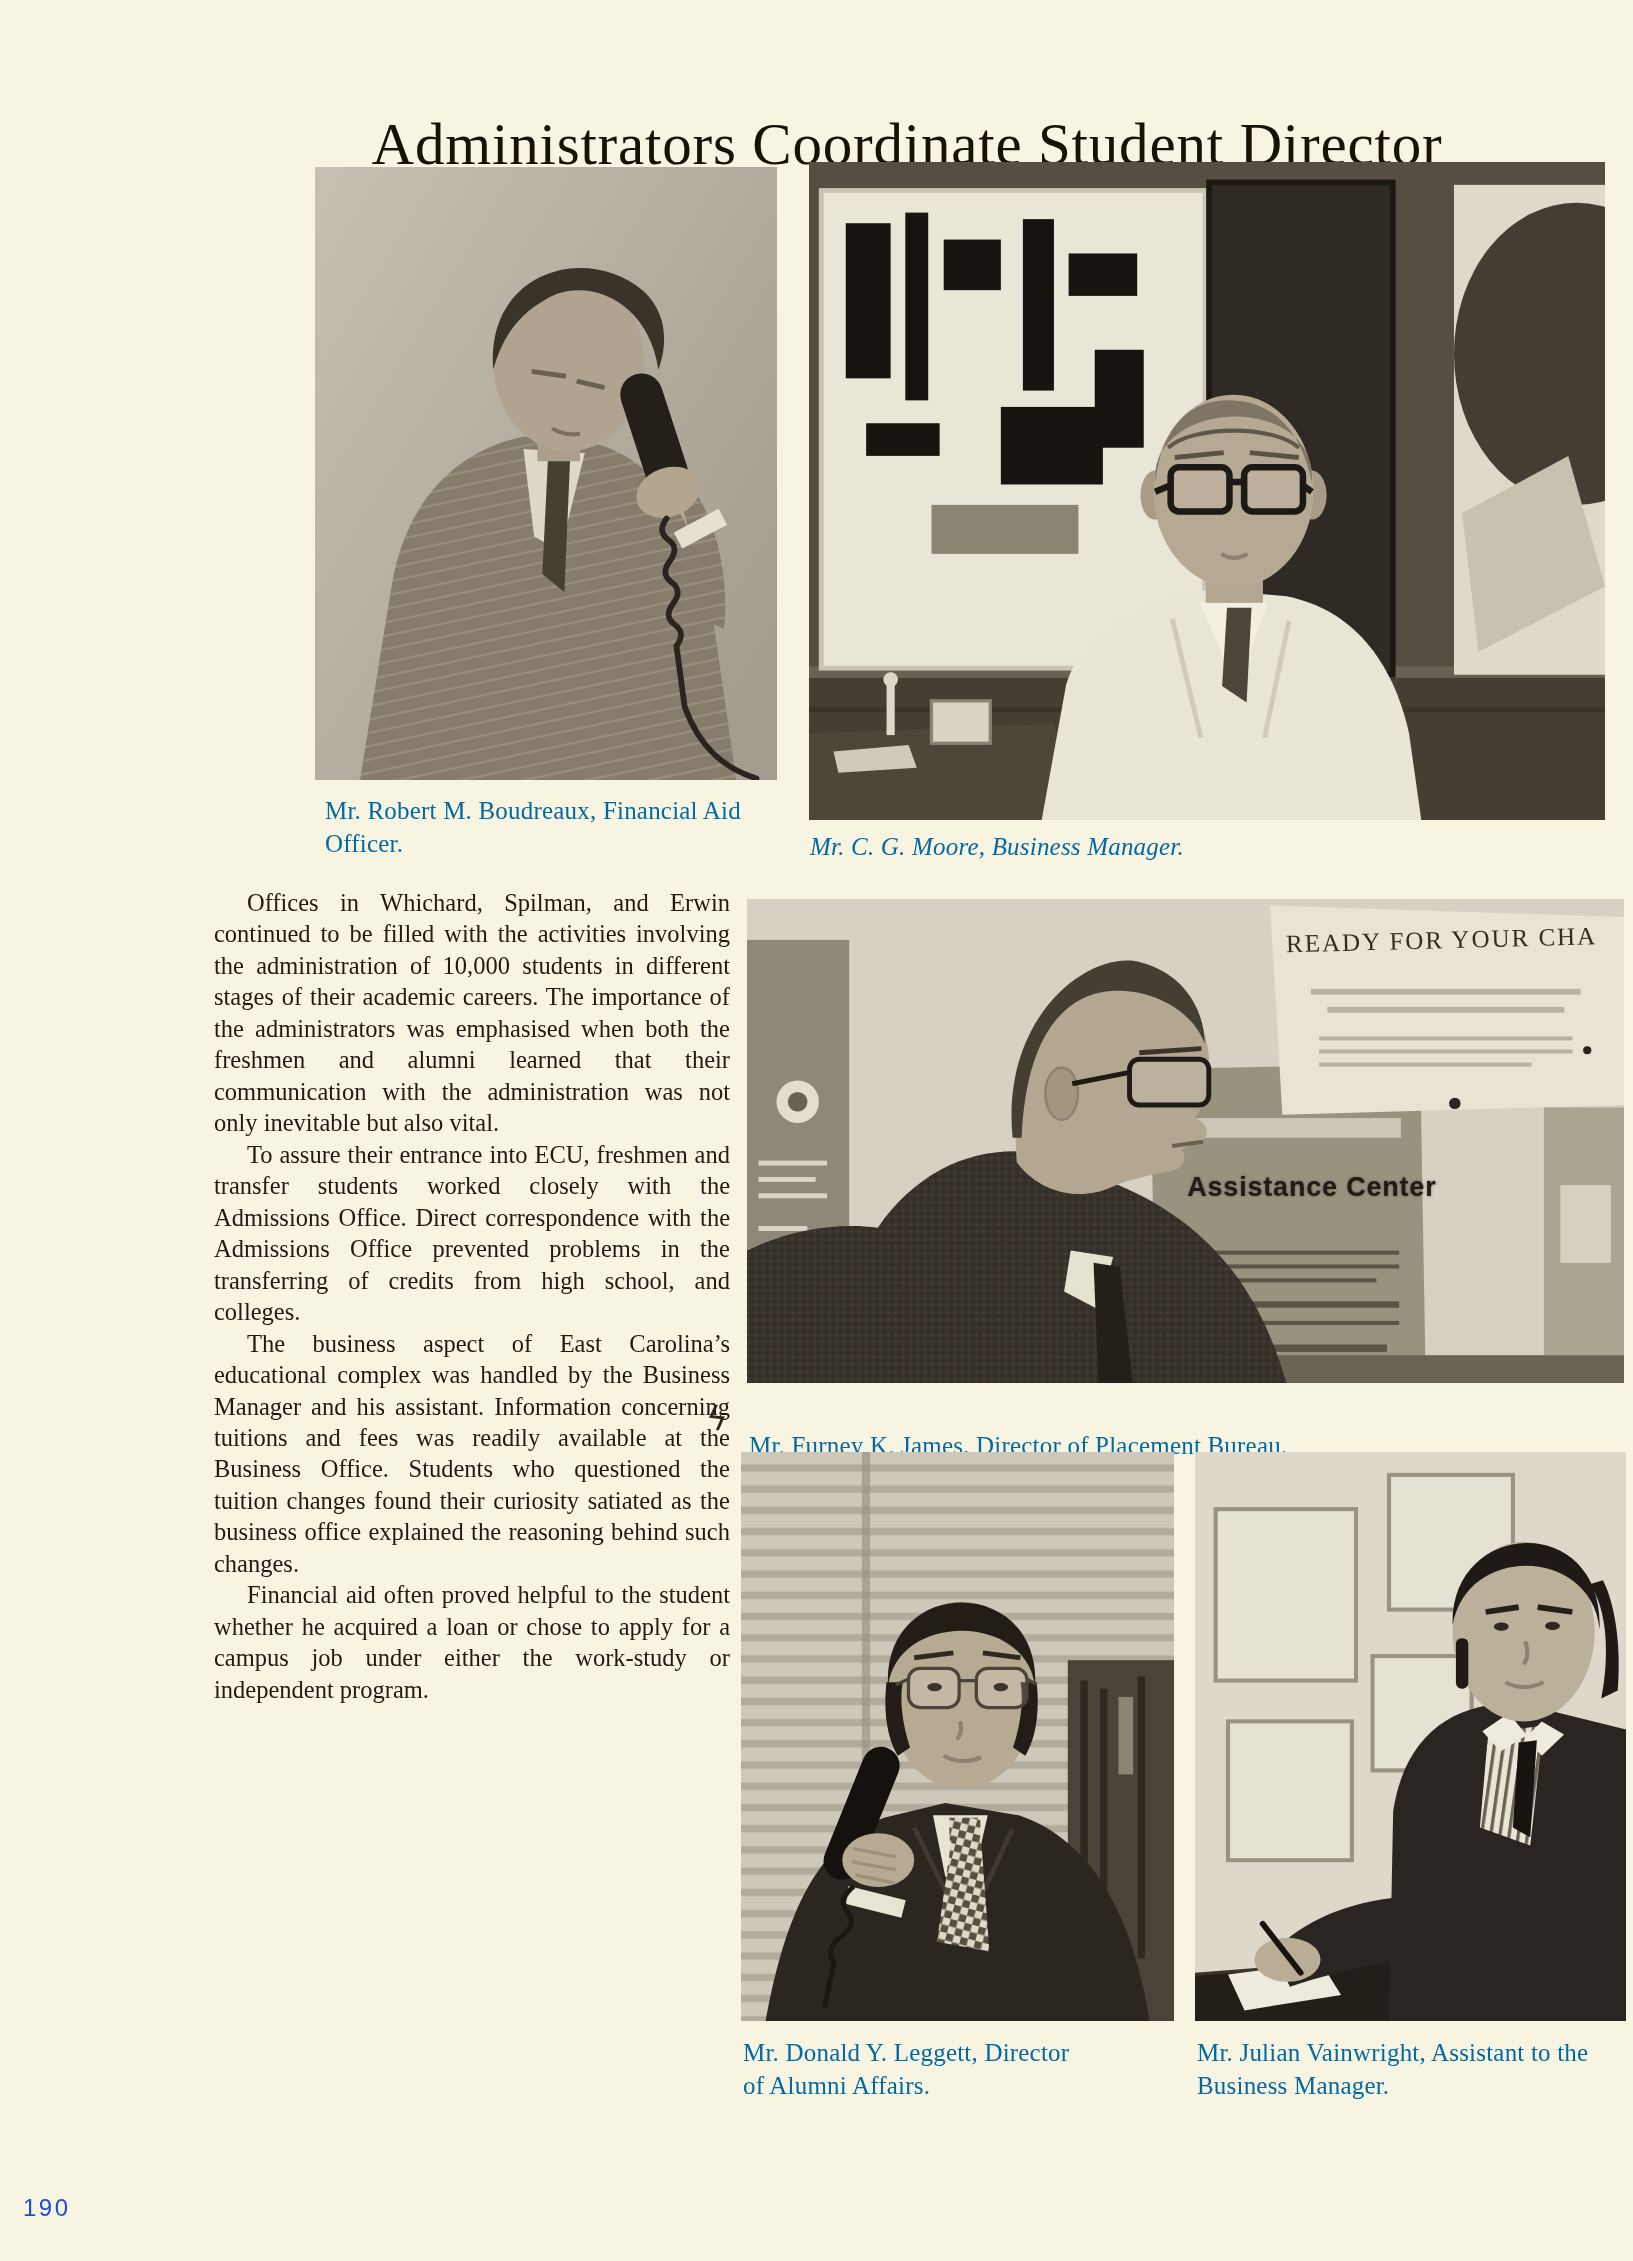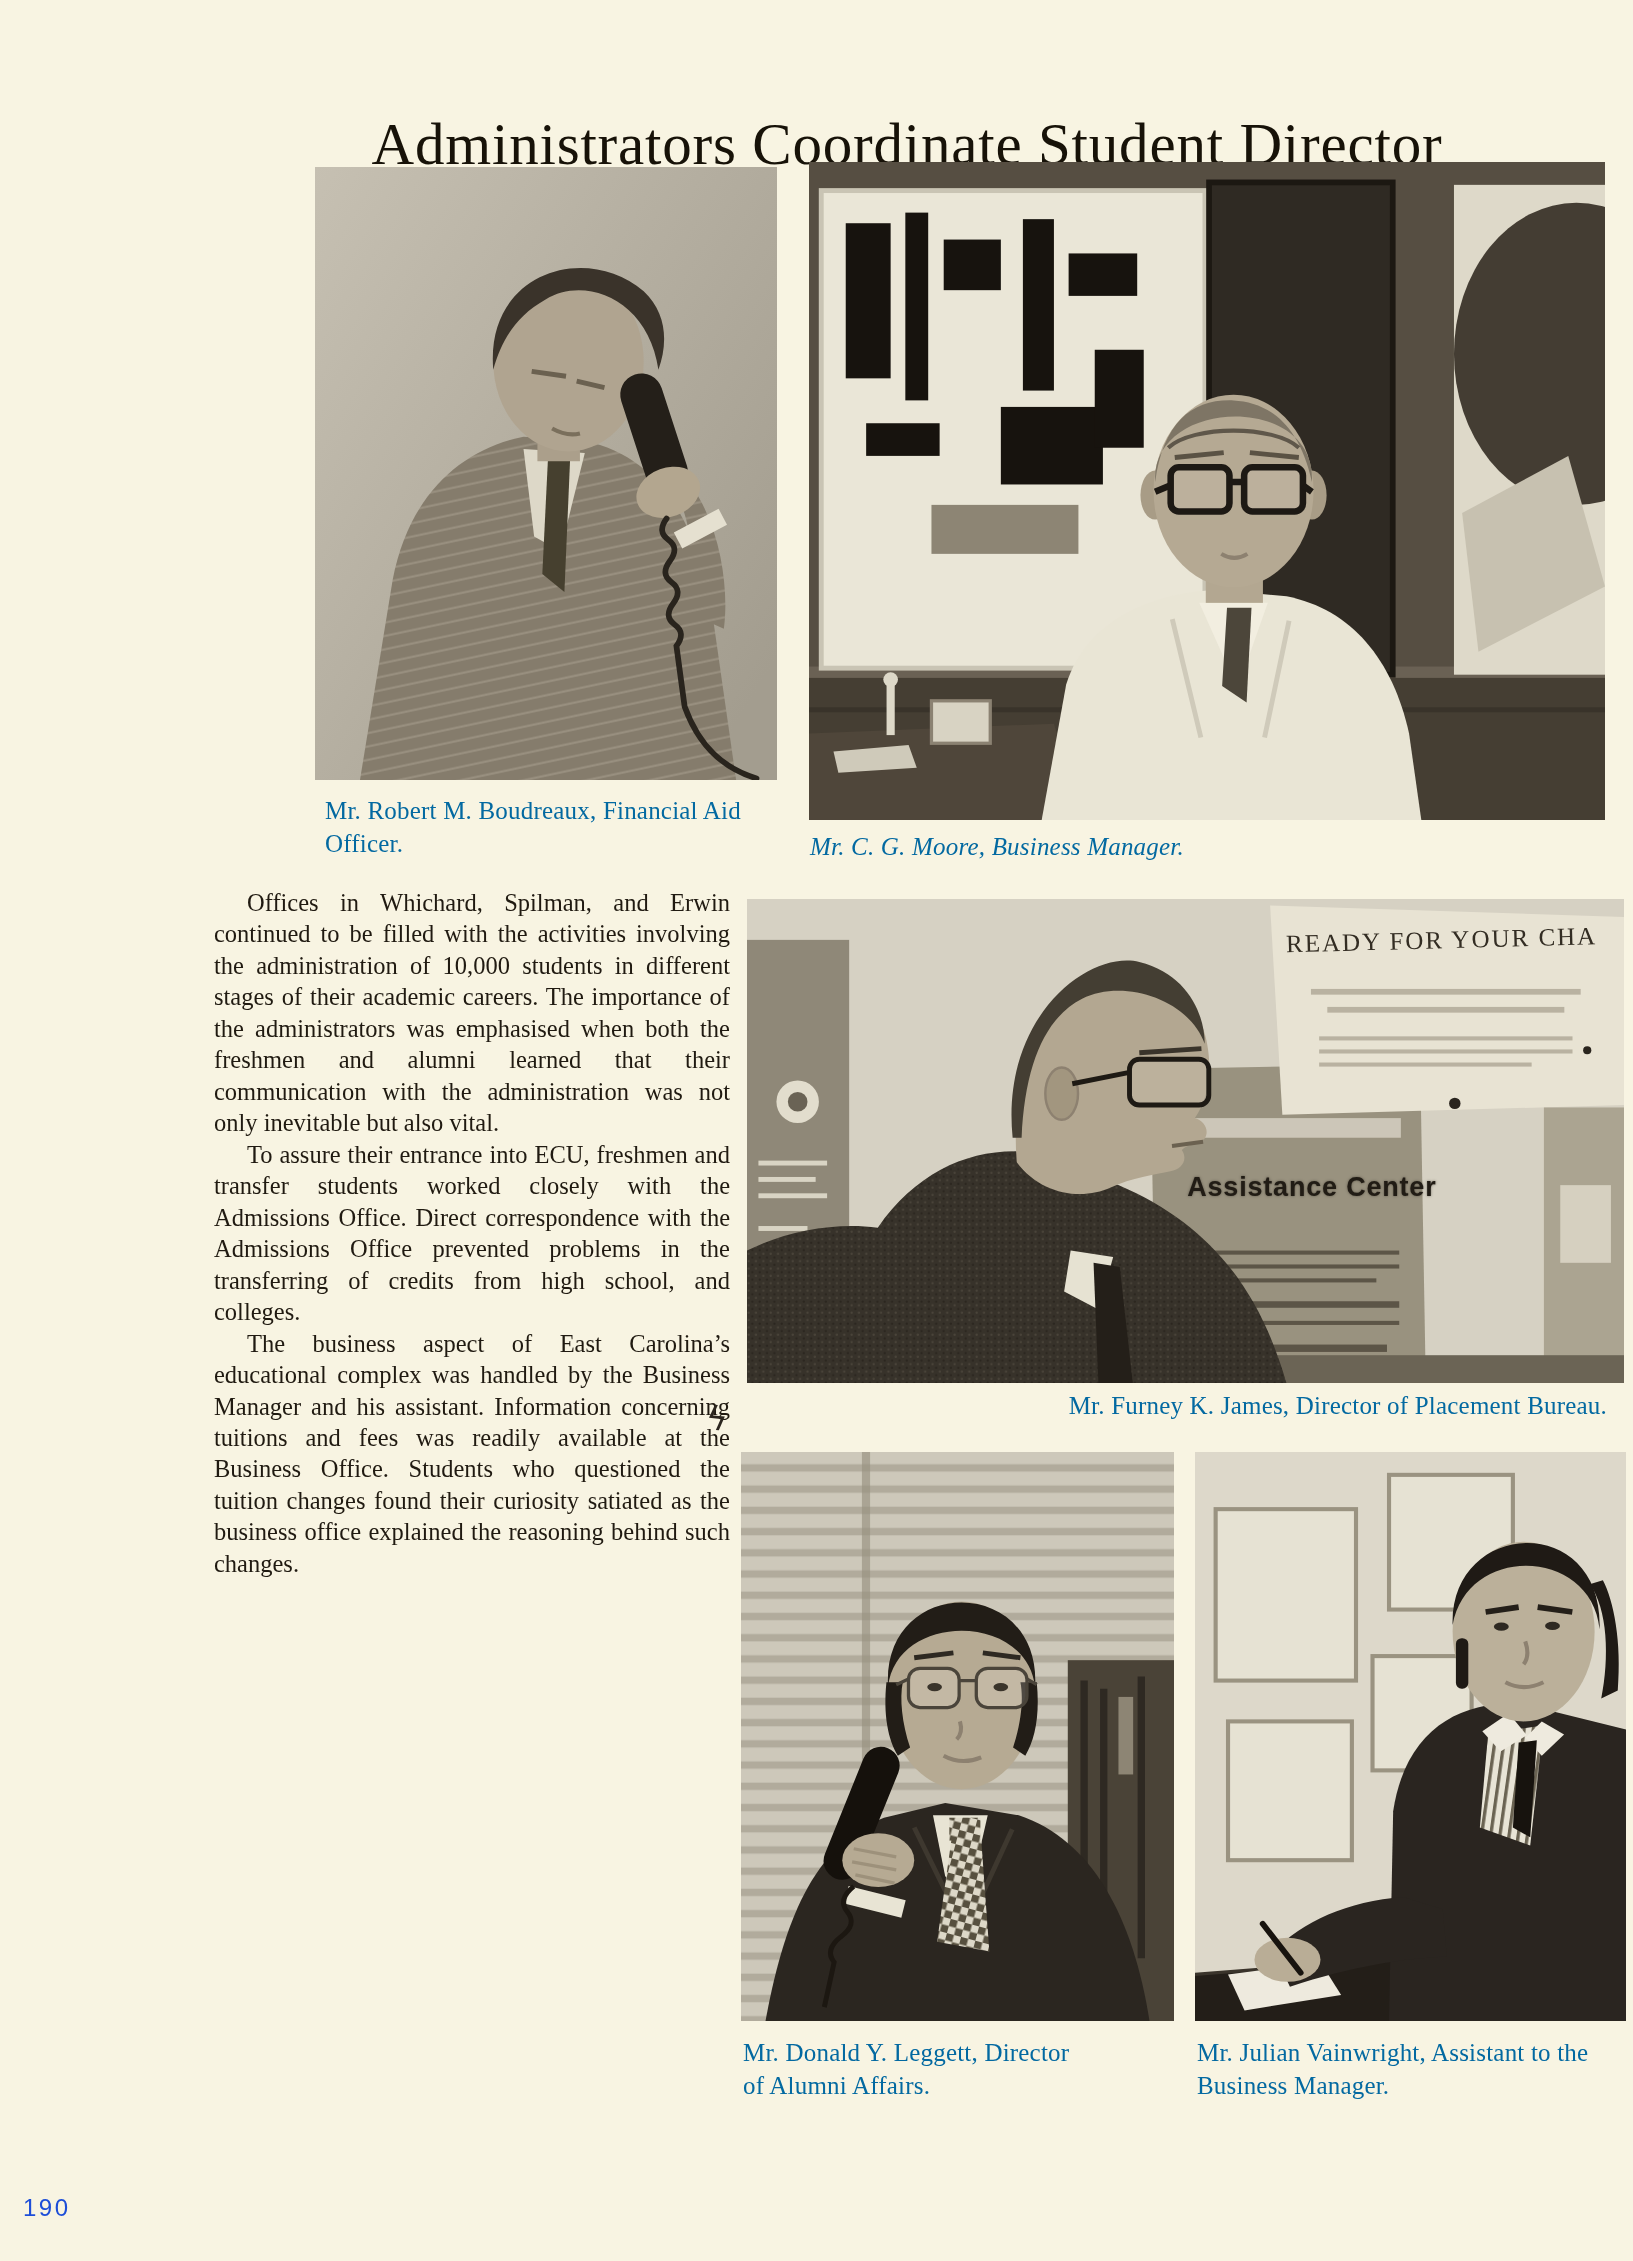--- a/index.html
+++ b/index.html
@@ -111,20 +111,21 @@
       <path d="M448,362 l60,-6 M540,356 l60,6" stroke="#5a5244" stroke-width="6" fill="none"></path>
       <path d="M505,480 q16,10 32,0" stroke="#8d8170" stroke-width="5" fill="none"></path>
     </svg>
   </figure>
   <div class="caption" style="left:810px;top:830px;width:735px;font-style:italic;">Mr. C. G. Moore, Business Manager.</div>
 
   <div class="body-text">
     <p>Offices in Whichard, Spilman, and Erwin continued to be filled with the activities involving the administration of 10,000 students in different stages of their academic careers. The importance of the administrators was emphasised when both the freshmen and alumni learned that their communication with the administration was not only inevitable but also vital.</p>
     <p>To assure their entrance into ECU, freshmen and transfer students worked closely with the Admissions Office. Direct correspondence with the Admissions Office prevented problems in the transferring of credits from high school, and colleges.</p>
     <p>The business aspect of East Carolina’s educational complex was handled by the Business Manager and his assistant. Information concerning tuitions and fees was readily available at the Business Office. Students who questioned the tuition changes found their curiosity satiated as the business office explained the reasoning behind such changes.</p>
+    <p>Financial aid often proved helpful to the student whether he acquired a loan or chose to apply for a campus job under either the work-study or independent program.</p>
   </div>
 
   <span class="stray">ϟ</span>
 
   <figure class="photo" style="left:747px;top:899px;width:877px;height:484px;">
     <svg viewBox="0 0 1073 592" preserveAspectRatio="none">
       <defs>
         <pattern id="tweed" width="9" height="9" patternUnits="userSpaceOnUse">
           <rect width="9" height="9" fill="#37322a"></rect>
           <circle cx="2" cy="2" r="1.4" fill="#4a443a"></circle>
@@ -171,21 +172,21 @@
       <path d="M325,292 C310,142 420,62 480,77 C540,92 560,142 560,177 C540,122 460,97 410,122 C365,145 340,202 336,292 Z" fill="#443e33"></path>
       <ellipse cx="385" cy="238" rx="20" ry="32" fill="#a2967f" stroke="#8d8170" stroke-width="3"></ellipse>
       <rect x="468" y="196" width="97" height="56" rx="12" fill="rgba(240,236,224,0.15)" stroke="#1e1a14" stroke-width="6"></rect>
       <path d="M468,212 L398,226" stroke="#1e1a14" stroke-width="6"></path>
       <path d="M480,188 l76,-5" stroke="#3a342b" stroke-width="6"></path>
       <path d="M520,302 l38,-5" stroke="#6b6150" stroke-width="5"></path>
     </svg>
     <div class="poster-headline">READY FOR YOUR CHA</div>
     <div class="poster-sign">Assistance Center</div>
   </figure>
-  <div class="caption" style="left:749px;top:1389px;width:858px;text-align:right;">Mr. Furney K. James, Director of Placement Bureau.</div>
+  <div class="caption" style="left:749px;top:1429px;width:858px;">Mr. Furney K. James, Director of Placement Bureau.</div>
 
   <figure class="photo" style="left:741px;top:1452px;width:433px;height:569px;">
     <svg viewBox="0 0 530 697" preserveAspectRatio="none">
       <defs>
         <pattern id="blinds" width="26" height="26" patternUnits="userSpaceOnUse">
           <rect width="26" height="26" fill="#cdc8ba"></rect>
             <rect y="15" width="26" height="9" fill="#b1ab9c"></rect>
         </pattern>
         <pattern id="checker" width="18" height="18" patternUnits="userSpaceOnUse" patternTransform="rotate(15)">
           <rect width="18" height="18" fill="#ddd8c8"></rect>

